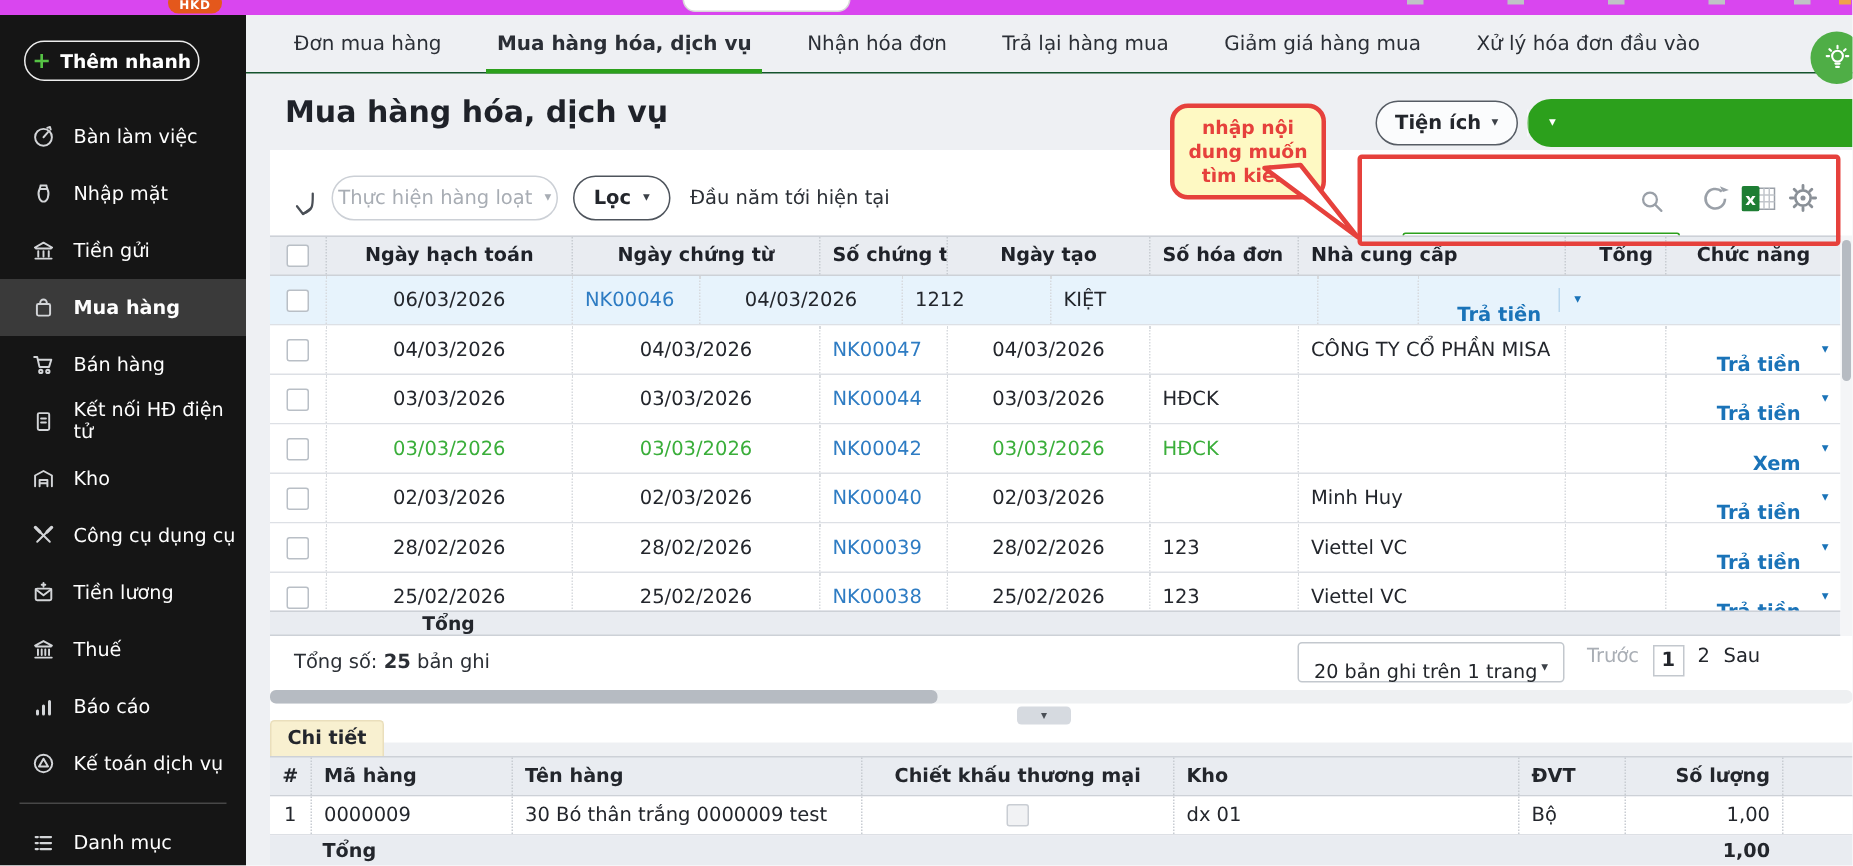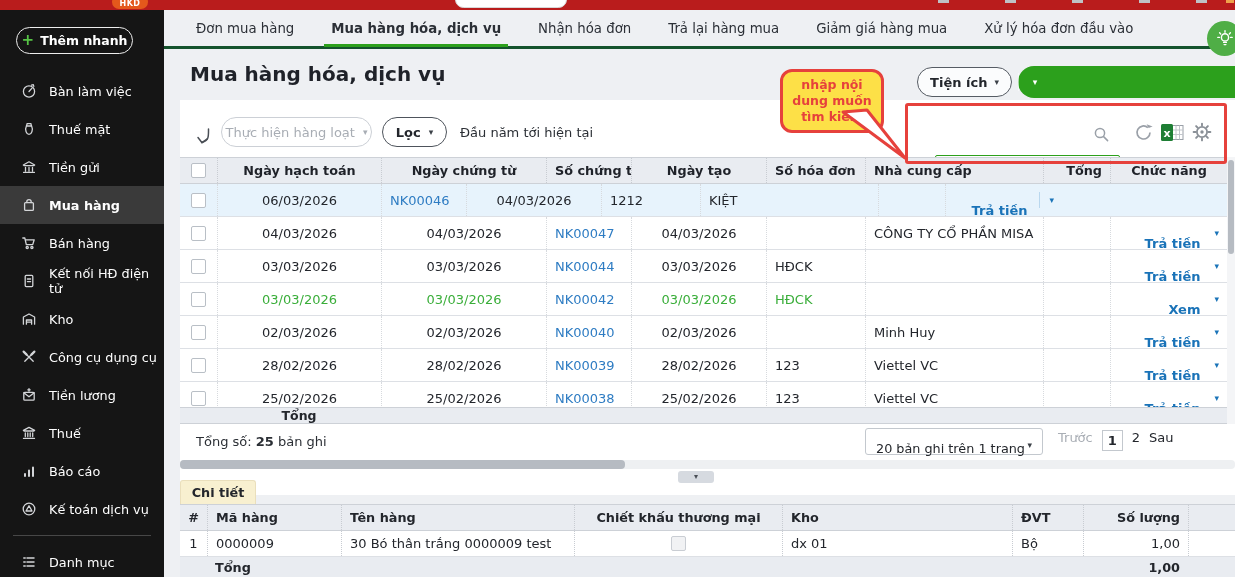--- a/index.html
+++ b/index.html
@@ -5,42 +5,42 @@
   :root{
     --green:#2ca01c; --red:#e6413c; --blue:#2e7cc3; --ablue:#1a73b8;
     --row-green:#3aae3a; --hdr-bg:#e9ecf1; --line:#cdd1d7; --rowline:#dde0e5;
   }
   *{box-sizing:border-box;}
   html,body{margin:0;padding:0;}
   body{width:1235px;height:577px;position:relative;overflow:hidden;
        font-family:"DejaVu Sans","Liberation Sans",sans-serif;font-size:13px;color:#23262c;background:#eef0f3;}
 
   
-  .topbar{position:absolute;left:0;top:0;width:1235px;height:10px;background:#b91c1c;overflow:hidden;z-index:3;}
+  .topbar{position:absolute;left:0;top:0;width:1235px;height:10px;background:#d946ef;overflow:hidden;z-index:3;}
   .hkd{position:absolute;left:112px;top:-5px;width:36px;height:14px;background:#e4581c;border-radius:7px;
        color:#fff;font-size:8px;font-weight:bold;text-align:center;line-height:18px;letter-spacing:.5px;}
   .top-pill{position:absolute;left:455px;top:-9px;width:112px;height:17px;border:1px solid #d8d8d8;border-radius:9px;background:#fff;}
   .sliver{position:absolute;top:0;height:3px;width:11px;background:#bfc2c6;}
   .sliver.s1{left:938px}.sliver.s2{left:1005px}.sliver.s3{left:1072px}.sliver.s4{left:1139px}.sliver.s5{left:1196px}
   .sliver.dot{left:1226px;background:#f0a14a;width:8px;}
 
   
   .sidebar{position:absolute;left:0;top:10px;width:164px;height:567px;background:#151515;z-index:2;}
   .quick-add{position:absolute;left:16px;top:17px;width:117px;height:27px;border:1px solid #ededed;border-radius:15px;
              display:flex;align-items:center;justify-content:center;gap:6px;color:#fff;font-weight:bold;font-size:12.5px;cursor:pointer;}
   .qa-plus{color:#56c345;font-weight:bold;font-size:15px;line-height:1;}
   .sb-menu{position:absolute;top:62px;left:0;right:0;}
   .sb-item{height:38px;display:flex;align-items:center;padding-left:20px;gap:12px;color:#fefefe;font-size:12.8px;cursor:pointer;}
   .sb-item.active{background:#3a3a3a;font-weight:bold;}
   .sb-ico{width:17px;height:17px;display:flex;align-items:center;justify-content:center;flex:none;}
   .sb-divider{height:1px;background:#474747;margin:7px 13px;}
 
   
   .main{position:absolute;left:164px;top:10px;width:1071px;height:567px;}
-  .tabbar{position:absolute;left:0;top:0;right:0;height:39px;border-bottom:3px solid #14532d;
+  .tabbar{position:absolute;left:0;top:0;right:0;height:39px;border-bottom:1px solid #14532d;
           display:flex;align-items:stretch;padding-left:32px;gap:37px;}
   .tab{display:flex;align-items:center;font-size:13.3px;color:#2b2f36;position:relative;cursor:pointer;white-space:nowrap;}
   .tab.active{font-weight:bold;}
   .tab.active::after{content:"";position:absolute;left:-7px;right:-7px;bottom:-1px;height:3px;background:var(--green);}
   .bulb{position:absolute;right:-7px;top:11px;width:35px;height:35px;border-radius:50%;background:#4fae46;
         display:flex;align-items:center;justify-content:center;z-index:4;}
   .page-title{position:absolute;left:26px;top:52px;font-size:20px;font-weight:bold;color:#1f2229;}
   .util-btn{position:absolute;left:753px;top:57px;width:95px;height:30px;border:1px solid #565c64;border-radius:15px;
             background:#fbfcfd;display:flex;align-items:center;justify-content:center;gap:7px;font-weight:bold;font-size:13px;cursor:pointer;}
   .caret{font-size:9px;line-height:1;color:#3c4148;}
@@ -105,21 +105,21 @@
   .pg-num{cursor:pointer;}
   .pg-next{cursor:pointer;}
   
   .hscroll{position:absolute;left:0;top:360px;width:1055px;height:9px;background:#eef0f2;border-radius:4px;}
   .hthumb{position:absolute;left:0;top:0;width:445px;height:9px;background:#b6bbc2;border-radius:4px;cursor:pointer;}
   .vscroll{position:absolute;left:1047px;top:57px;width:8px;height:267px;background:#f4f5f7;}
   .vthumb{position:absolute;left:1px;top:3px;width:6px;height:94px;background:#b6bbc2;border-radius:3px;cursor:pointer;}
 
   
   .red-rect{position:absolute;left:741px;top:93px;width:322px;height:61px;border:3px solid var(--red);border-radius:3px;z-index:5;pointer-events:none;}
-  .bubble{position:absolute;left:616px;top:59px;width:104px;height:64px;background:#fde047;border:3px solid var(--red);border-radius:12px;
+  .bubble{position:absolute;left:616px;top:59px;width:104px;height:64px;background:#fef9c3;border:3px solid var(--red);border-radius:12px;
           z-index:6;display:flex;flex-direction:column;align-items:center;justify-content:center;
           color:var(--red);font-weight:bold;font-size:12.5px;line-height:16px;text-align:center;}
   .tail{position:absolute;left:676px;top:97px;z-index:7;pointer-events:none;}
 
   
   .collapse-btn{position:absolute;left:514px;top:461px;width:36px;height:12px;background:#d6dae0;border-radius:3px;
                 display:flex;align-items:center;justify-content:center;cursor:pointer;}
   .collapse-btn .caret{font-size:8px;color:#4a4f56;}
   .chi-tab{position:absolute;left:16px;top:470px;width:76px;height:24px;background:#f8f0d0;border:1px solid #eadfbc;border-bottom:none;
            border-radius:3px 3px 0 0;display:flex;align-items:center;justify-content:center;font-weight:bold;font-size:12.8px;cursor:pointer;}
@@ -161,21 +161,21 @@
         <span>Bàn làm việc</span>
       </div>
       <div class="sb-item">
         <span class="sb-ico">
           <svg width="16" height="16" viewBox="0 0 16 16">
             <g fill="none" stroke="#d3d5d8" stroke-width="1.3" stroke-linecap="round" stroke-linejoin="round">
               <path d="M6 2.6h4M6.2 2.6L5.4 5M9.8 2.6l.8 2.4M5.4 5h5.2c1.9 4-.2 8.4-2.6 8.4S3.5 9 5.4 5z"></path>
             </g>
           </svg>
         </span>
-        <span>Thuế mặt</span>
+        <span>Nhập mặt</span>
       </div>
       <div class="sb-item">
         <span class="sb-ico">
           <svg width="16" height="16" viewBox="0 0 16 16">
             <g fill="none" stroke="#d3d5d8" stroke-width="1.3" stroke-linecap="round" stroke-linejoin="round">
               <path d="M2.3 6L8 2.8 13.7 6M3 6.6h10M4.5 8.4v3.6M8 8.4v3.6M11.5 8.4v3.6M2.6 13.4h10.8"></path>
             </g>
           </svg>
         </span>
         <span>Tiền gửi</span>

